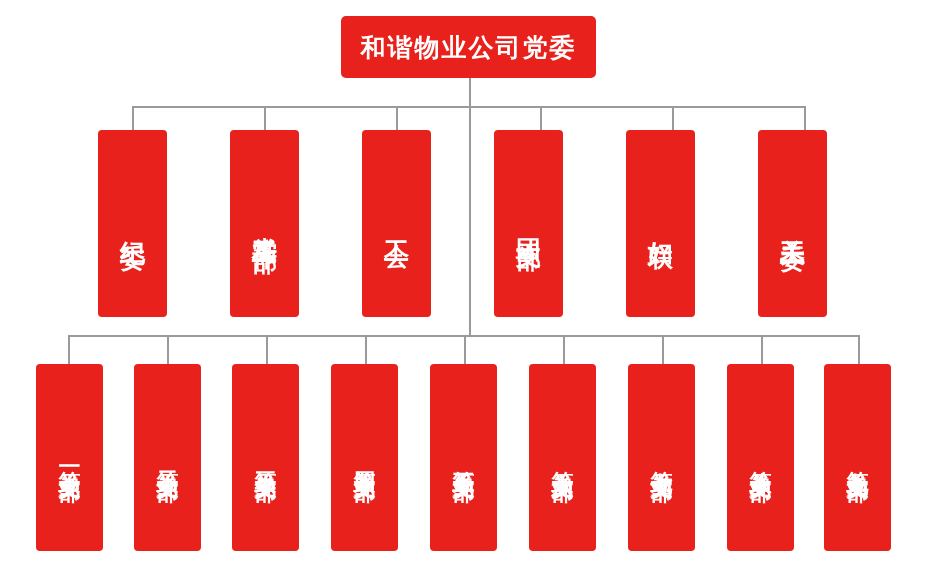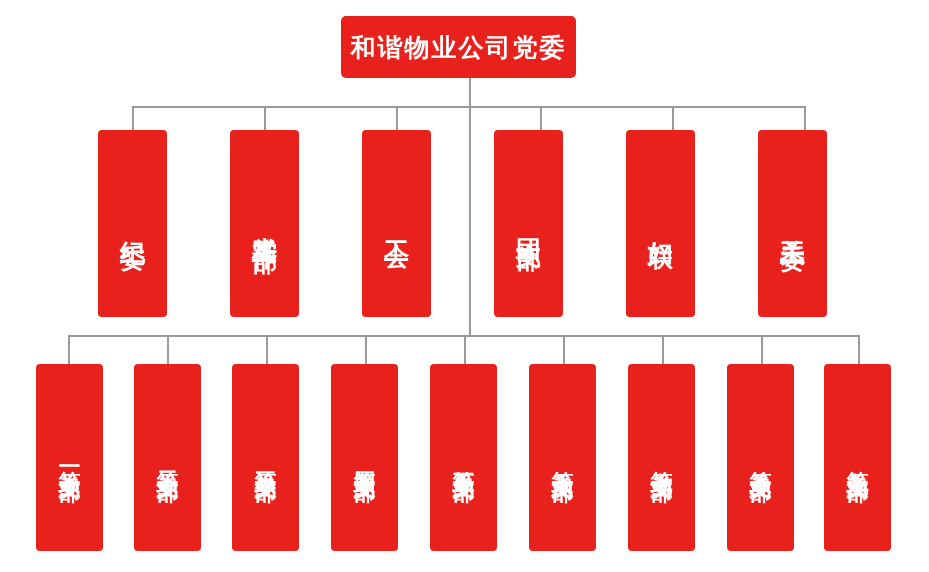--- a/index.html
+++ b/index.html
@@ -37,21 +37,21 @@
     line-height: 1.08;
     letter-spacing: 1px;
     text-align: center;
     white-space: nowrap;
   }
 
   
   .node.root {
     left: 341px;
     top: 16px;
-    width: 235px;
+    width: 255px;
     height: 62px;
     border-radius: 5px;
   }
   .node.root .node-label {
     font-size: 25px;
     letter-spacing: 2px;
     writing-mode: horizontal-tb;
   }
 
   

